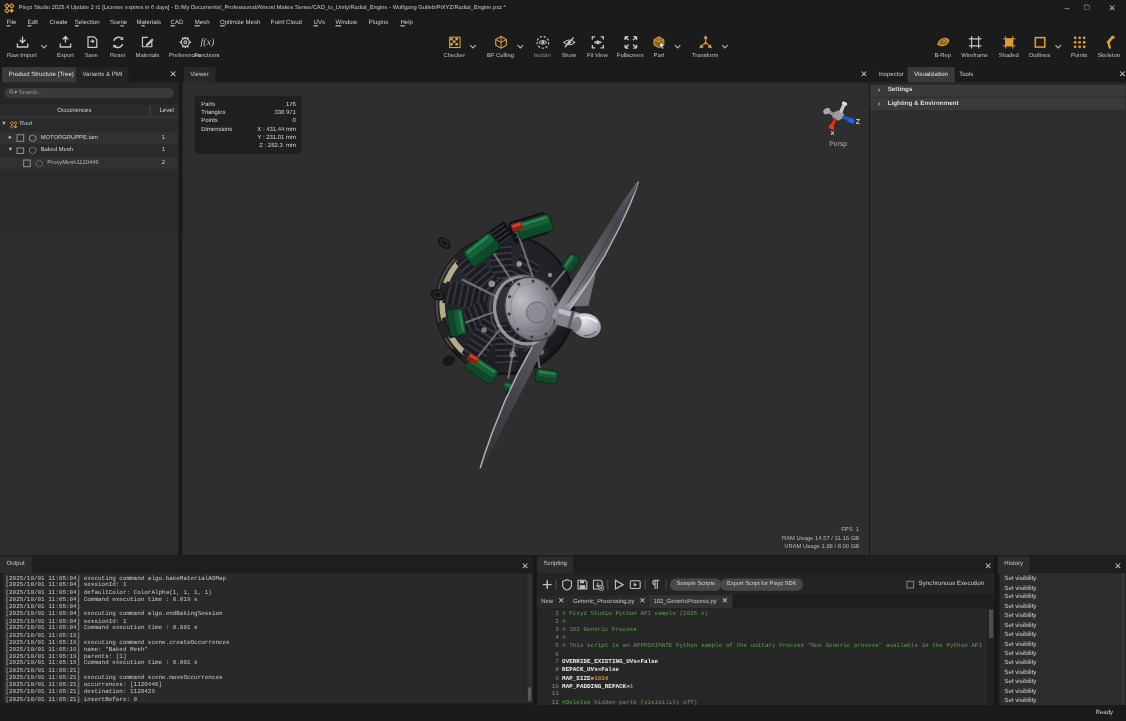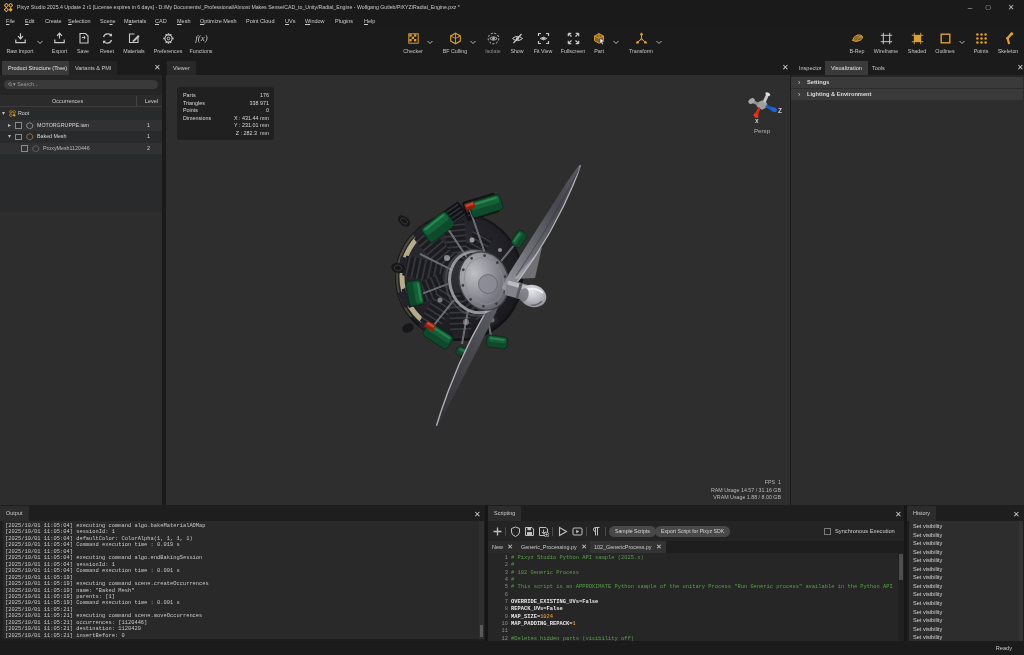--- a/index.html
+++ b/index.html
@@ -156,21 +156,21 @@
               <line x1="2.90" y1="6.50" x2="1.30" y2="6.50"></line>
               <line x1="4.70" y1="3.38" x2="3.90" y2="2.00"></line>
               <line x1="8.30" y1="3.38" x2="9.10" y2="2.00"></line>
               <line x1="6.50" y1="10.10" x2="6.50" y2="11.70"></line>
               <line x1="6.50" y1="2.90" x2="6.50" y2="1.30"></line>
             </g>
           </svg>
         </div>
         <div class="tb-label" style="color:#c6c6c6">Preferences</div>
       </div>
-<div class="abs tb-item" style="left:173px;">
+<div class="abs tb-item" style="left:160px;">
         <div class="tb-icon">
           <svg width="13" height="13" viewBox="0 0 13 13">
             <text x="6.5" y="9" font-size="9" font-style="italic" fill="#c8c8c8" text-anchor="middle" font-family="Liberation Serif,serif">f(x)</text>
           </svg>
         </div>
         <div class="tb-label" style="color:#c6c6c6">Functions</div>
       </div>
 <div class="abs tb-item" style="left:385px;">
         <div class="tb-icon">
           <svg width="13" height="13" viewBox="0 0 13 13">

